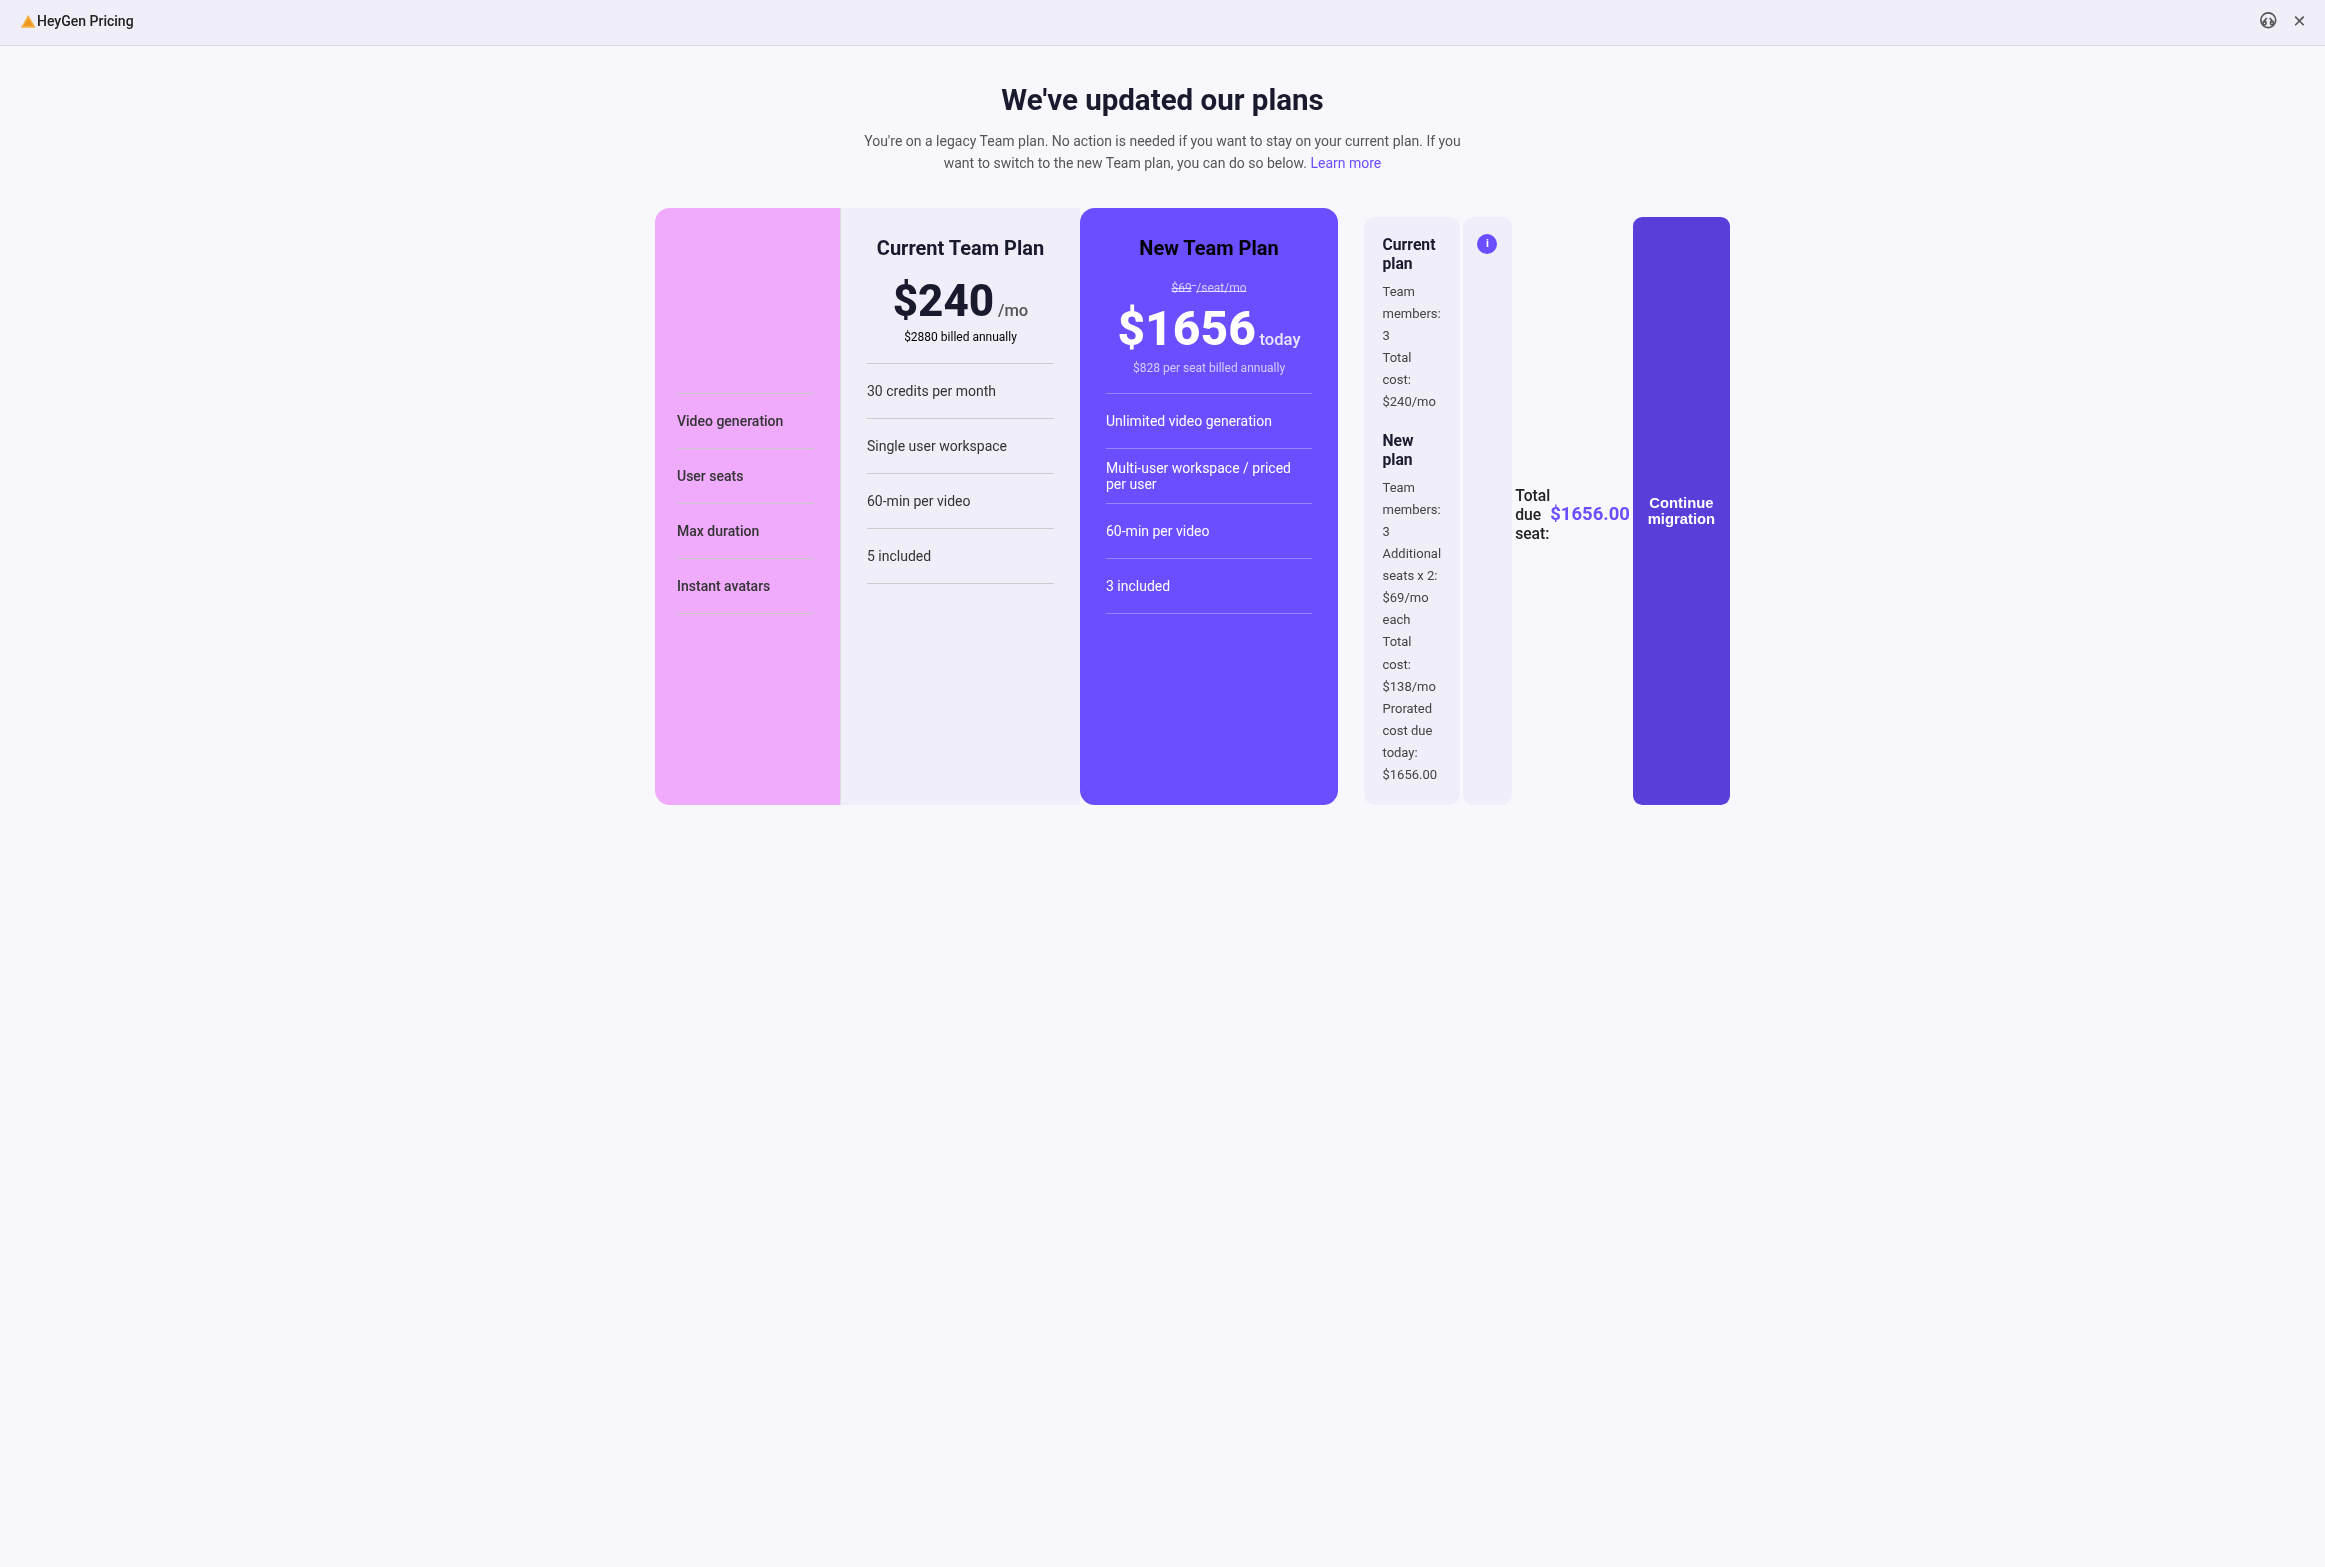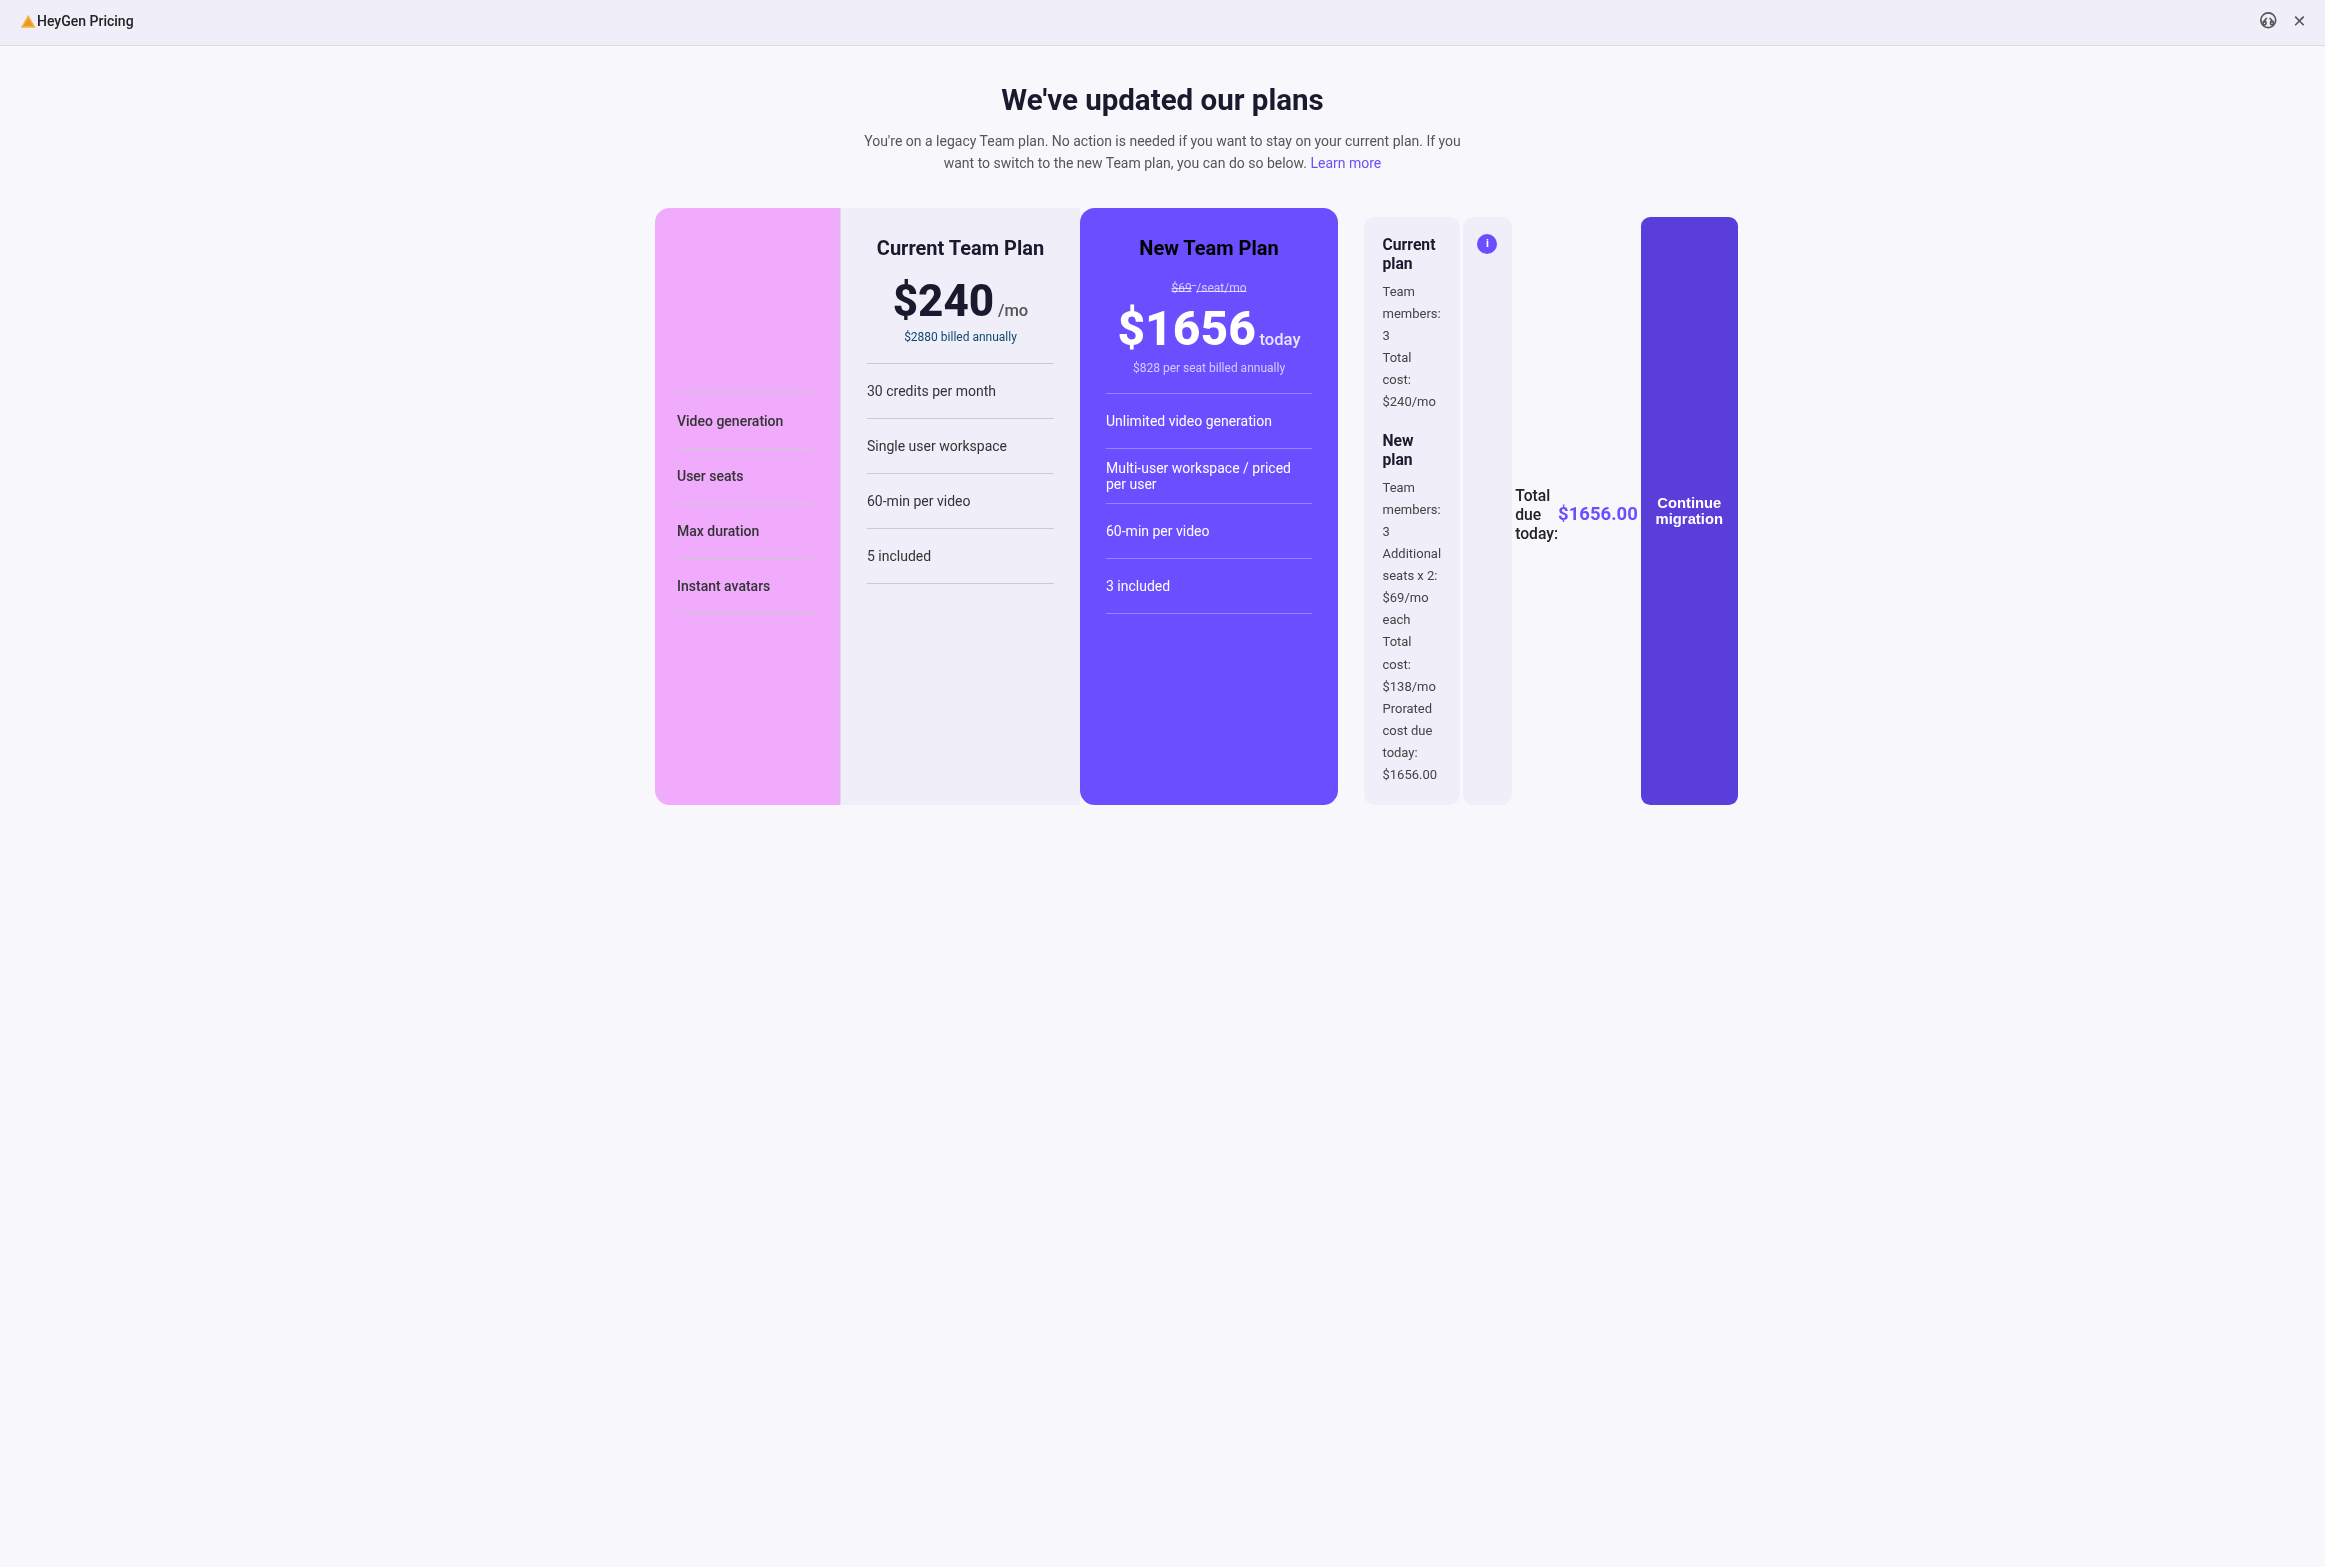--- a/index.html
+++ b/index.html
@@ -149,21 +149,21 @@
 
     .plan-price-period {
       font-size: 16.6px;
       font-weight: 500;
       color: #555;
     }
 
     .plan-billed {
       text-align: center;
       font-size: 12px;
-      color: #0c4a6e;
+      color: #000000;
       margin-bottom: 18.5px;
     }
 
     .plan-divider {
       border: none;
       border-top: 0.9px solid #ccc;
       margin: 0;
     }
 
     .plan-feature-row {
@@ -454,21 +454,21 @@
         <div class="info-box-line">Prorated cost due today: $1656.00</div>
       </div>
 
       <div class="billing-notice">
         <div class="billing-notice-icon">
           <span>i</span>
         </div>
       </div>
 
       <div class="total-row">
-        <span class="total-label">Total due today:</span>
+        <span class="total-label">Total due seat:</span>
         <span class="total-amount">$1656.00</span>
       </div>
 
       <button class="continue-btn">Continue migration</button>
 
     </div>
   </div>
 
 </div>
 

